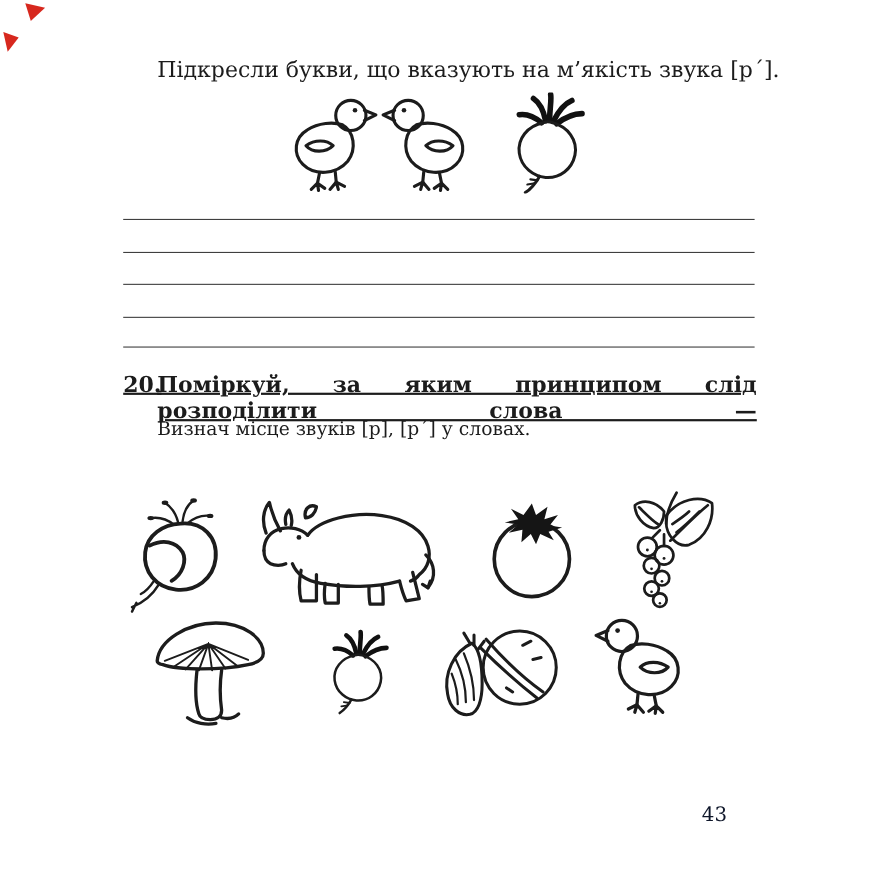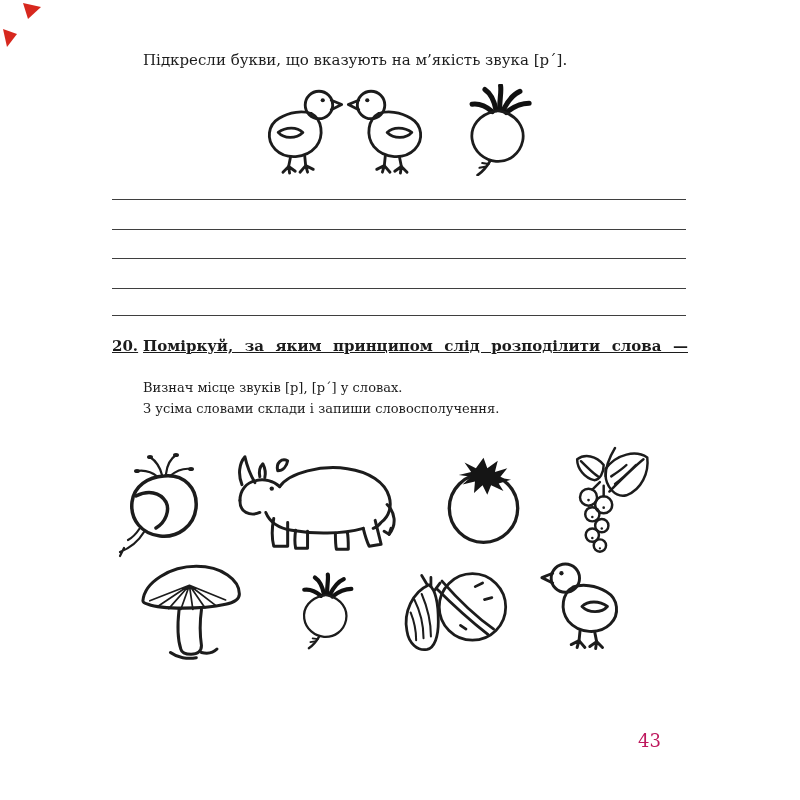--- a/index.html
+++ b/index.html
@@ -1,24 +1,24 @@
 <!DOCTYPE html>
 <html><head>
 <meta charset="utf-8">
 <style>
   html,body{margin:0;padding:0;background:#fff;}
   .page{position:relative;width:800px;height:800px;background:#ffffff;overflow:hidden;
         font-family:"DejaVu Serif","Liberation Serif",serif;color:#1c1c1c;}
   .abs{position:absolute;}
-  .instr{font-size:15px;white-space:nowrap;}
+  .instr{font-size:20px;white-space:nowrap;}
   .bold{font-weight:bold;text-decoration:underline;}
   .just{text-align:justify;text-align-last:justify;}
-  .step{font-size:13px;white-space:nowrap;}
+  .step{font-size:17px;white-space:nowrap;}
   .wline{position:absolute;left:112px;width:574px;height:0;border-top:1.6px solid #3f3f3f;}
-  .pagenum{font-size:18px;color:#be185d;}
+  .pagenum{font-size:18px;color:#0f172a;}
   svg{display:block;}
   .ink{stroke:#1c1c1c;fill:none;stroke-width:3;stroke-linecap:round;stroke-linejoin:round;}
   .ink2{stroke:#1c1c1c;fill:none;stroke-width:2.2;stroke-linecap:round;stroke-linejoin:round;}
   .thick{stroke:#111;fill:none;stroke-width:5.5;stroke-linecap:round;}
   .dot{fill:#1c1c1c;stroke:none;}
   .fillink{fill:#151515;stroke:none;}
 </style>
 </head>
 <body>
 
@@ -67,21 +67,20 @@
 
   <div class="wline" style="top:199px"></div>
   <div class="wline" style="top:229px"></div>
   <div class="wline" style="top:258px"></div>
   <div class="wline" style="top:288px"></div>
   <div class="wline" style="top:315px"></div>
 
   <div class="abs instr bold" style="left:112px;top:337px">20.</div>
   <div class="abs instr bold just" style="left:143px;top:337px;width:545px;white-space:normal">Поміркуй, за яким принципом слід розподілити слова —</div>
   <div class="abs step" style="left:143px;top:380px">Визнач місце звуків [р], [р´] у словах.</div>
-  <div class="abs step" style="left:143px;top:401px">З усіма словами  склади і запиши словосполучення.</div>
 
   <svg class="abs" style="left:112px;top:450px" width="100" height="112" viewBox="0 0 100 112">
     <g class="ink" style="stroke-width:3.5">
       <path d="M52 26 C72 24 86 38 84 58 C82 76 66 88 48 86 C30 84 18 70 20 52 C22 36 36 27 52 26 Z"></path>
       <path d="M24 46 C36 40 48 42 54 52 C58 60 54 72 44 78"></path>
     </g>
     <g class="ink2">
       <path d="M50 25 C48 17 44 11 38 7 M54 24 C55 15 58 9 64 5 M58 26 C64 21 72 18 79 19 M46 27 C40 22 32 20 25 21"></path>
       <path d="M32 82 C26 92 18 98 8 102 M28 78 C24 84 20 88 16 90 M12 98 l-4 8"></path>
     </g>

